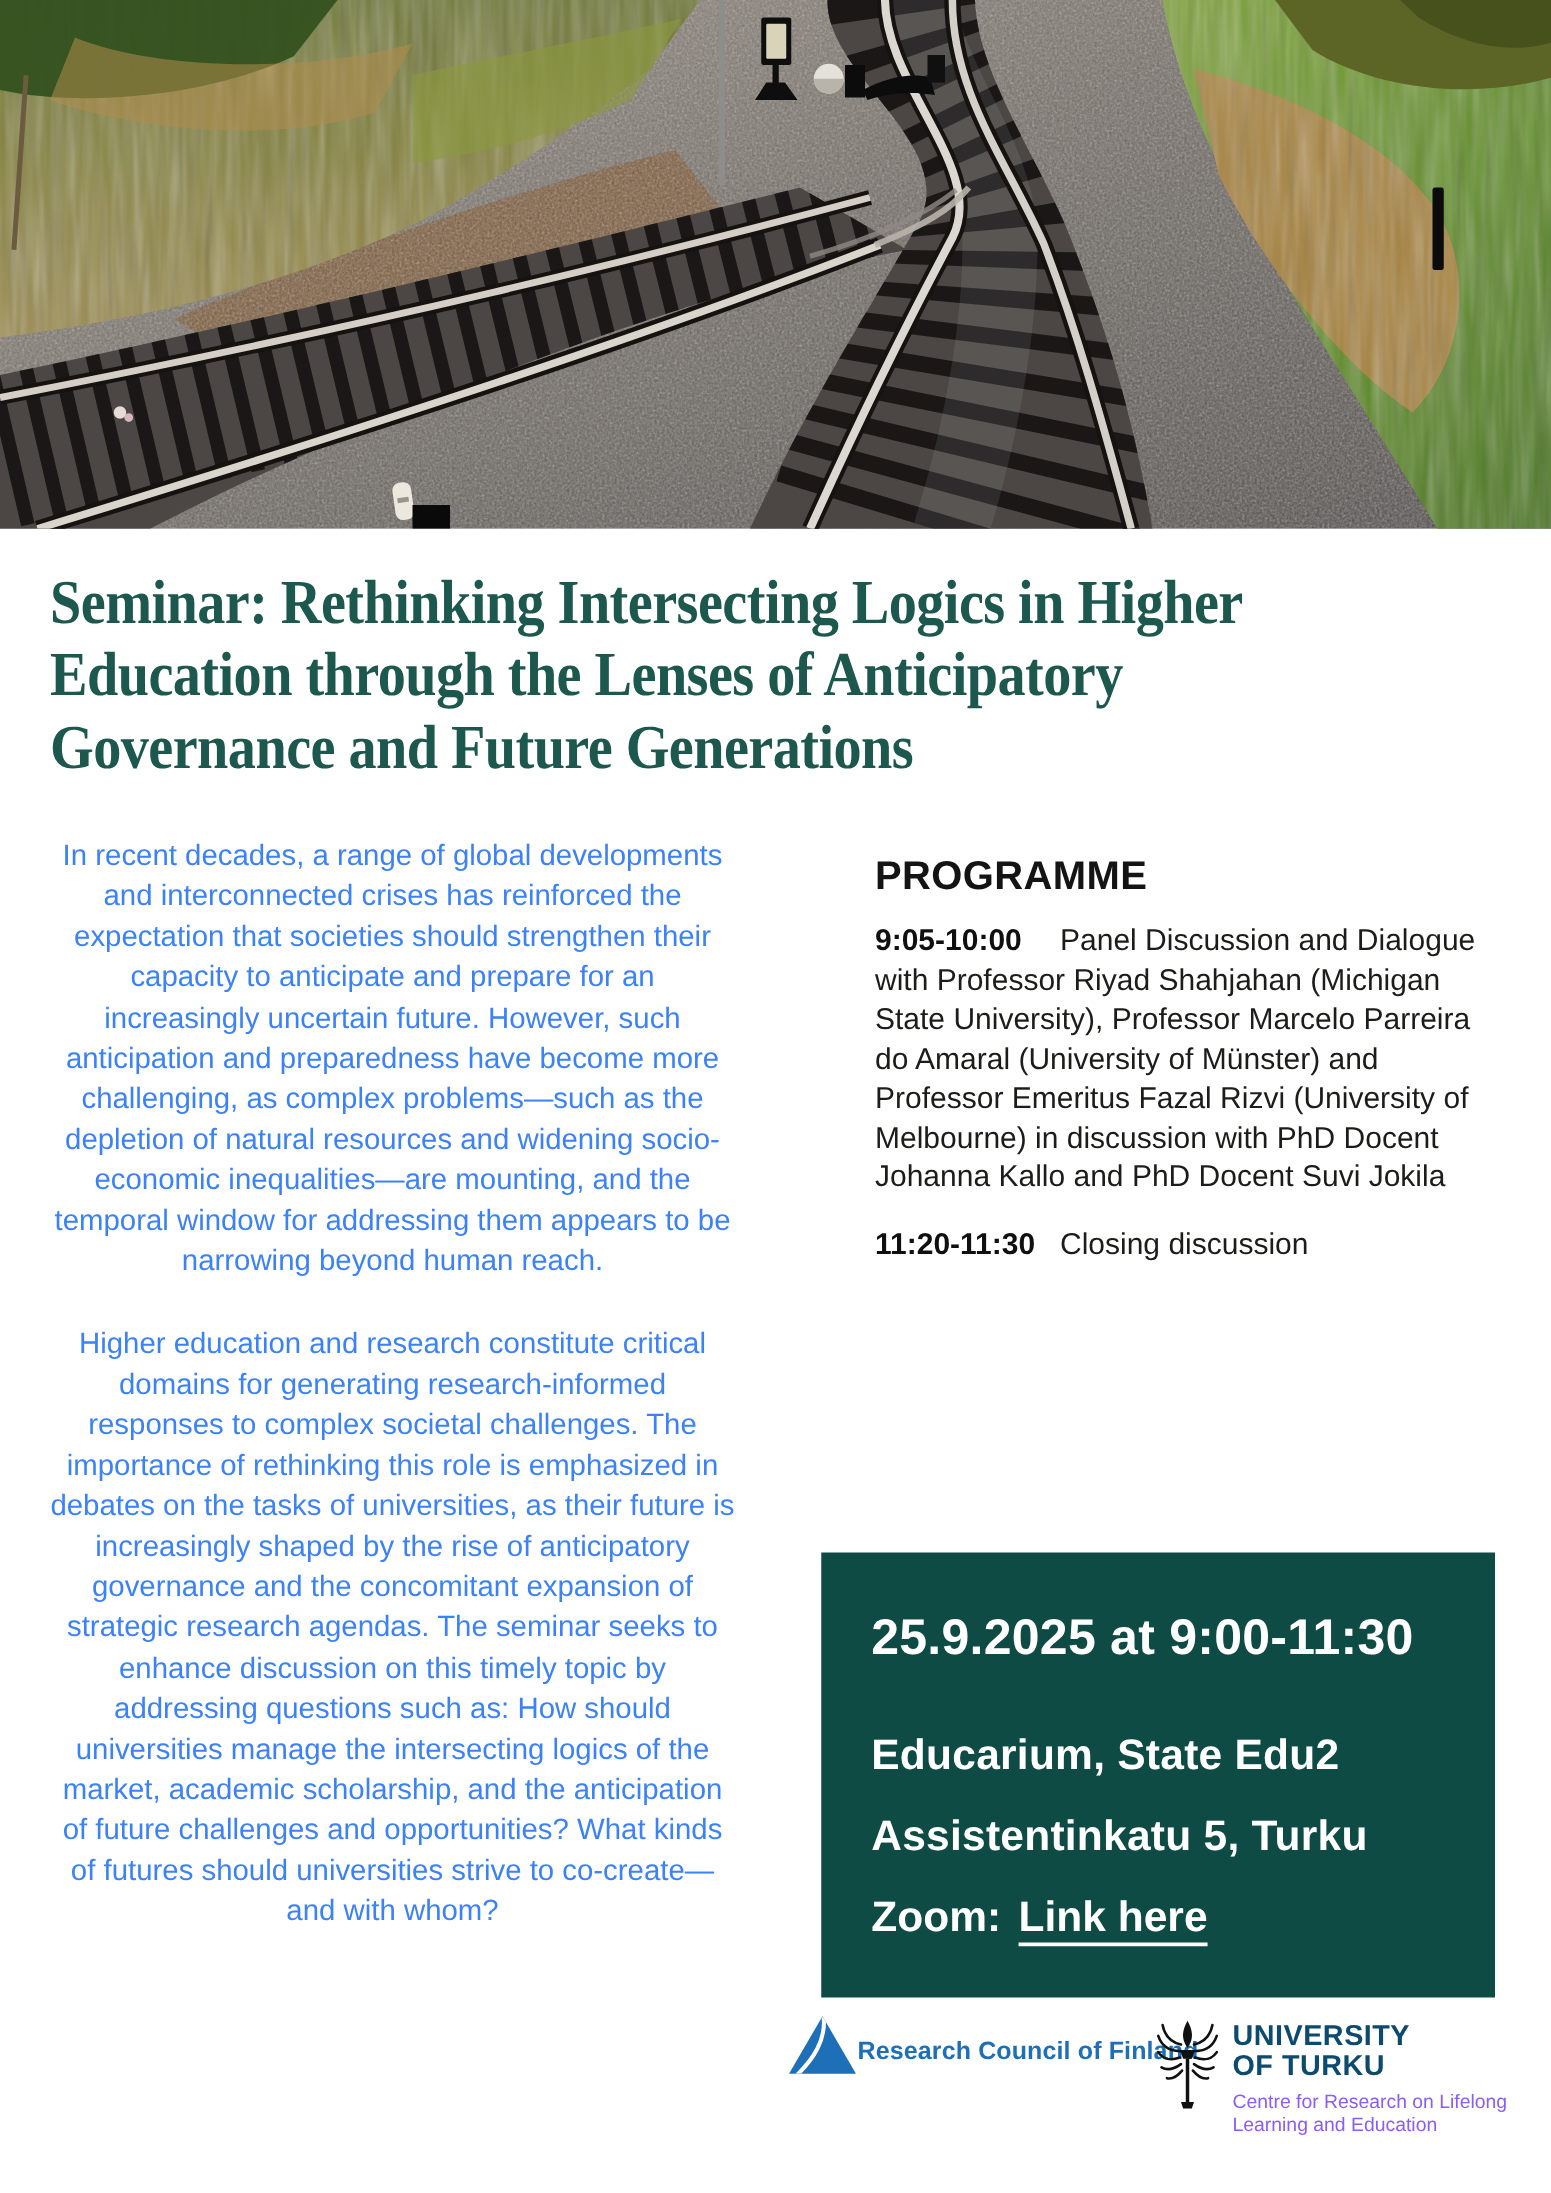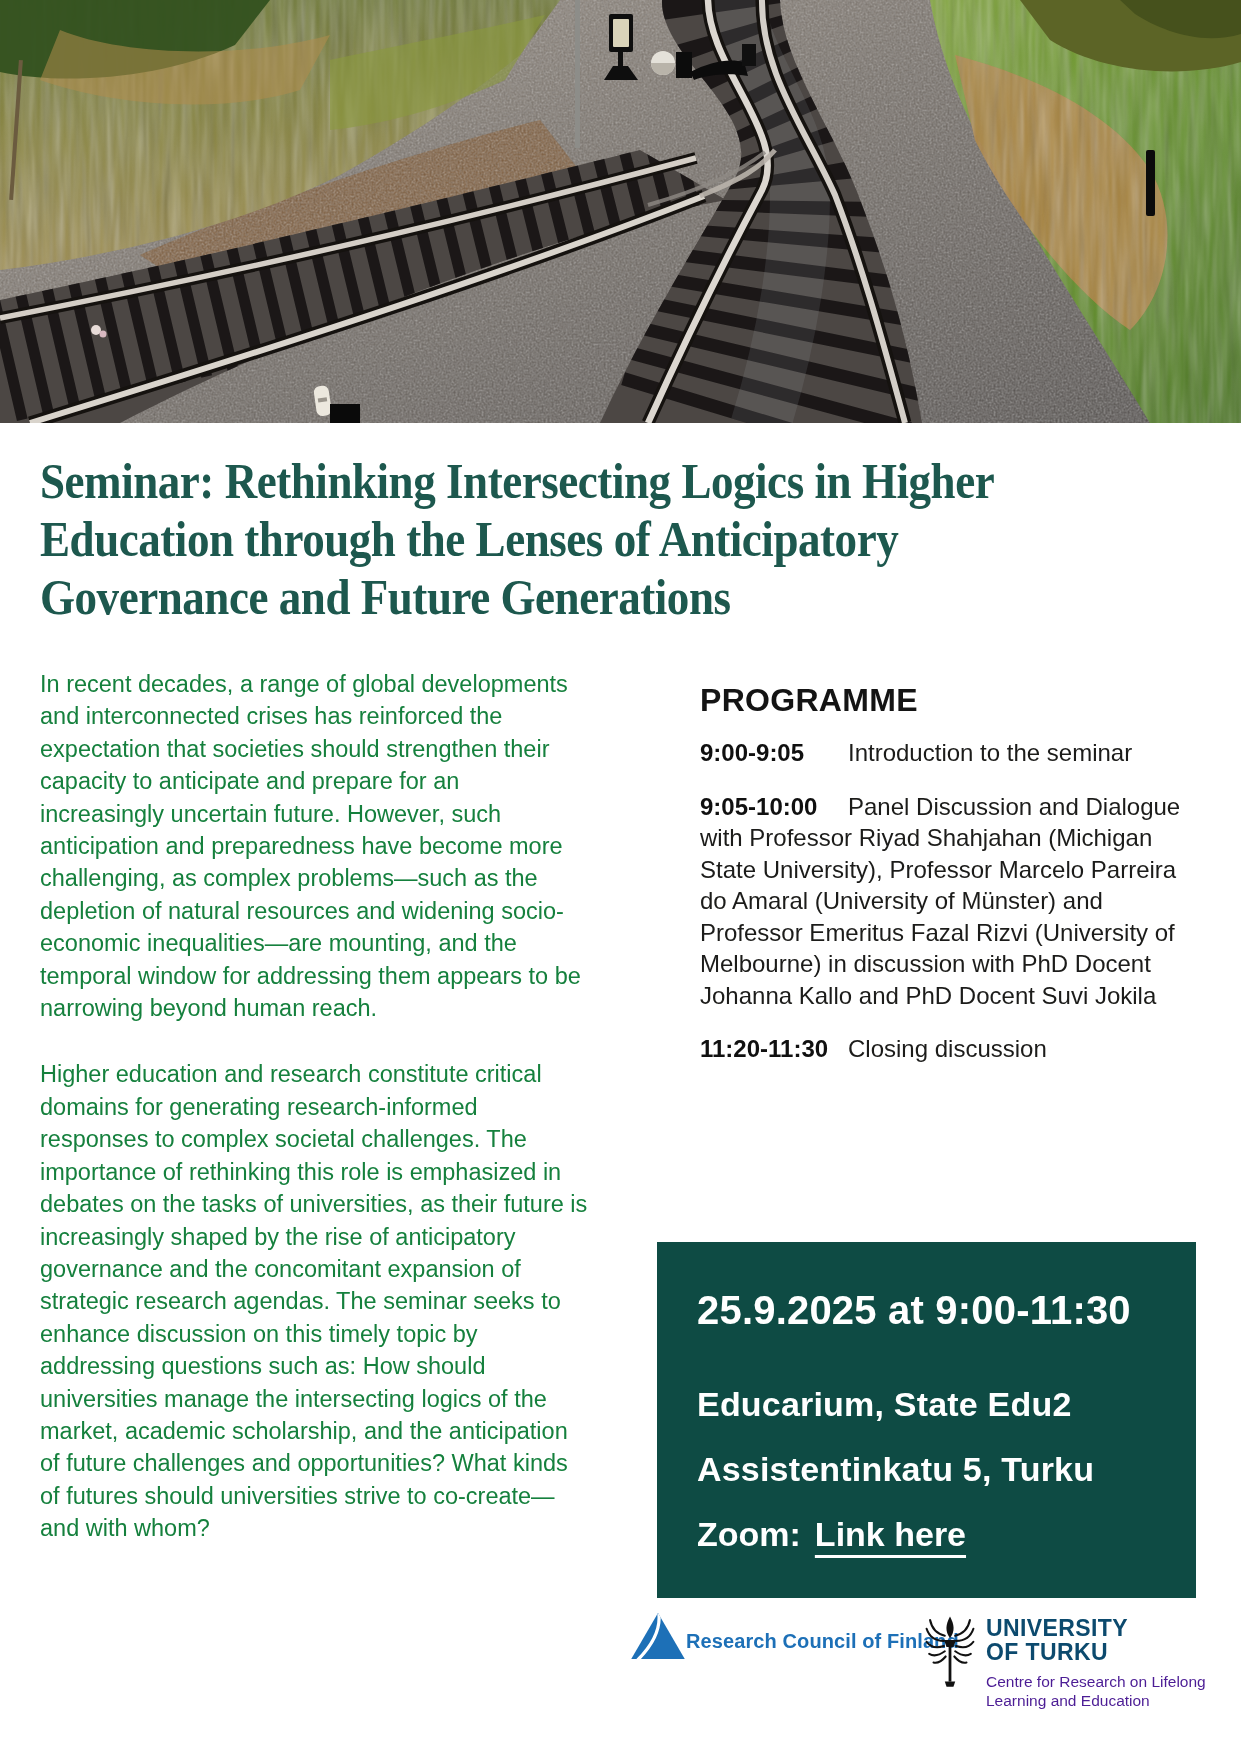--- a/index.html
+++ b/index.html
@@ -30,21 +30,21 @@
     letter-spacing:-0.5px;
     transform:scaleX(0.9);transform-origin:0 0;
     white-space:nowrap;
   }
 
   .leftcol{position:absolute;left:40px;top:668px;width:548px;}
   .lead{
     font-style:italic;font-size:28px;line-height:38px;
     margin-bottom:36px;color:#111;
   }
-  .para{font-size:23.5px;line-height:32.4px;margin-bottom:34px;color:#15803d;}
+  .para{font-size:23.5px;line-height:32.4px;margin-bottom:34px;color:#3b82f6;text-align:center;}
 
   .rightcol{position:absolute;left:700px;top:682px;width:508px;}
   .prog-heading{
     font-size:32px;font-weight:700;letter-spacing:0.3px;
     margin-bottom:18px;color:#141414;
   }
   .prog-item{font-size:24px;line-height:31.5px;margin-bottom:22px;color:#1c1c1a;}
   .prog-time{font-weight:700;display:inline-block;min-width:148px;color:#101010;}
 
   .event-box{
@@ -66,21 +66,21 @@
     display:flex;align-items:flex-start;gap:44px;
   }
   .rcf{width:250px;display:flex;align-items:center;}
   .rcf-label{
     margin-top:6px;color:var(--rcf-blue);
     font-size:20px;font-weight:700;white-space:nowrap;letter-spacing:0.1px;
   }
   .utu{display:flex;align-items:flex-start;gap:10px;}
   .utu-text{padding-top:4px;}
   .utu-name{font-size:23px;font-weight:700;line-height:24px;color:#0c4a6e;letter-spacing:0.4px;}
-  .utu-sub{margin-top:8px;font-size:15.5px;line-height:19px;color:#4c1d95;max-width:250px;}
+  .utu-sub{margin-top:8px;font-size:15.5px;line-height:19px;color:#8b5cf6;max-width:250px;}
 </style>
 </head>
 <body>
 
 <div class="page">
 
   <div class="photo">
     <svg width="1241" height="423" viewBox="0 0 1241 423" preserveAspectRatio="none">
       <defs>
         <linearGradient id="gravel" x1="0" y1="0" x2="1" y2="1">
@@ -196,23 +196,20 @@
 
   <div class="leftcol">
     <p class="para">In recent decades, a range of global developments and interconnected crises has reinforced the expectation that societies should strengthen their capacity to anticipate and prepare for an increasingly uncertain future. However, such anticipation and preparedness have become more challenging, as complex problems—such as the depletion of natural resources and widening socio-economic inequalities—are mounting, and the temporal window for addressing them  appears to be narrowing beyond human reach.</p>
     <p class="para">Higher education and research constitute critical domains for generating research-informed responses to complex societal challenges. The importance of rethinking this role is emphasized in debates on the tasks of universities, as their future is increasingly shaped by the rise of anticipatory governance and the concomitant expansion of strategic research agendas. The seminar seeks to enhance discussion on this timely topic by addressing questions such as: How should universities manage the intersecting logics of the market, academic scholarship, and the anticipation of future challenges and opportunities? What kinds of futures should universities strive to co-create—and with whom?</p>
   </div>
 
   <div class="rightcol">
     <h2 class="prog-heading">PROGRAMME</h2>
 
     <p class="prog-item">
-      <span class="prog-time">9:00-9:05</span><span>Introduction to the seminar</span>
-    </p>
-    <p class="prog-item">
       <span class="prog-time">9:05-10:00</span><span>Panel Discussion and Dialogue with Professor Riyad Shahjahan (Michigan State University), Professor Marcelo Parreira do Amaral (University of Münster) and Professor Emeritus Fazal Rizvi (University of Melbourne) in discussion with PhD Docent Johanna Kallo and PhD Docent Suvi Jokila</span>
     </p>
     <p class="prog-item">
       <span class="prog-time">11:20-11:30</span><span>Closing discussion</span>
     </p>
   </div>
 
   <div class="event-box">
     <p class="event-date">25.9.2025 at 9:00-11:30</p>
     <p class="event-line">Educarium, State Edu2</p>

